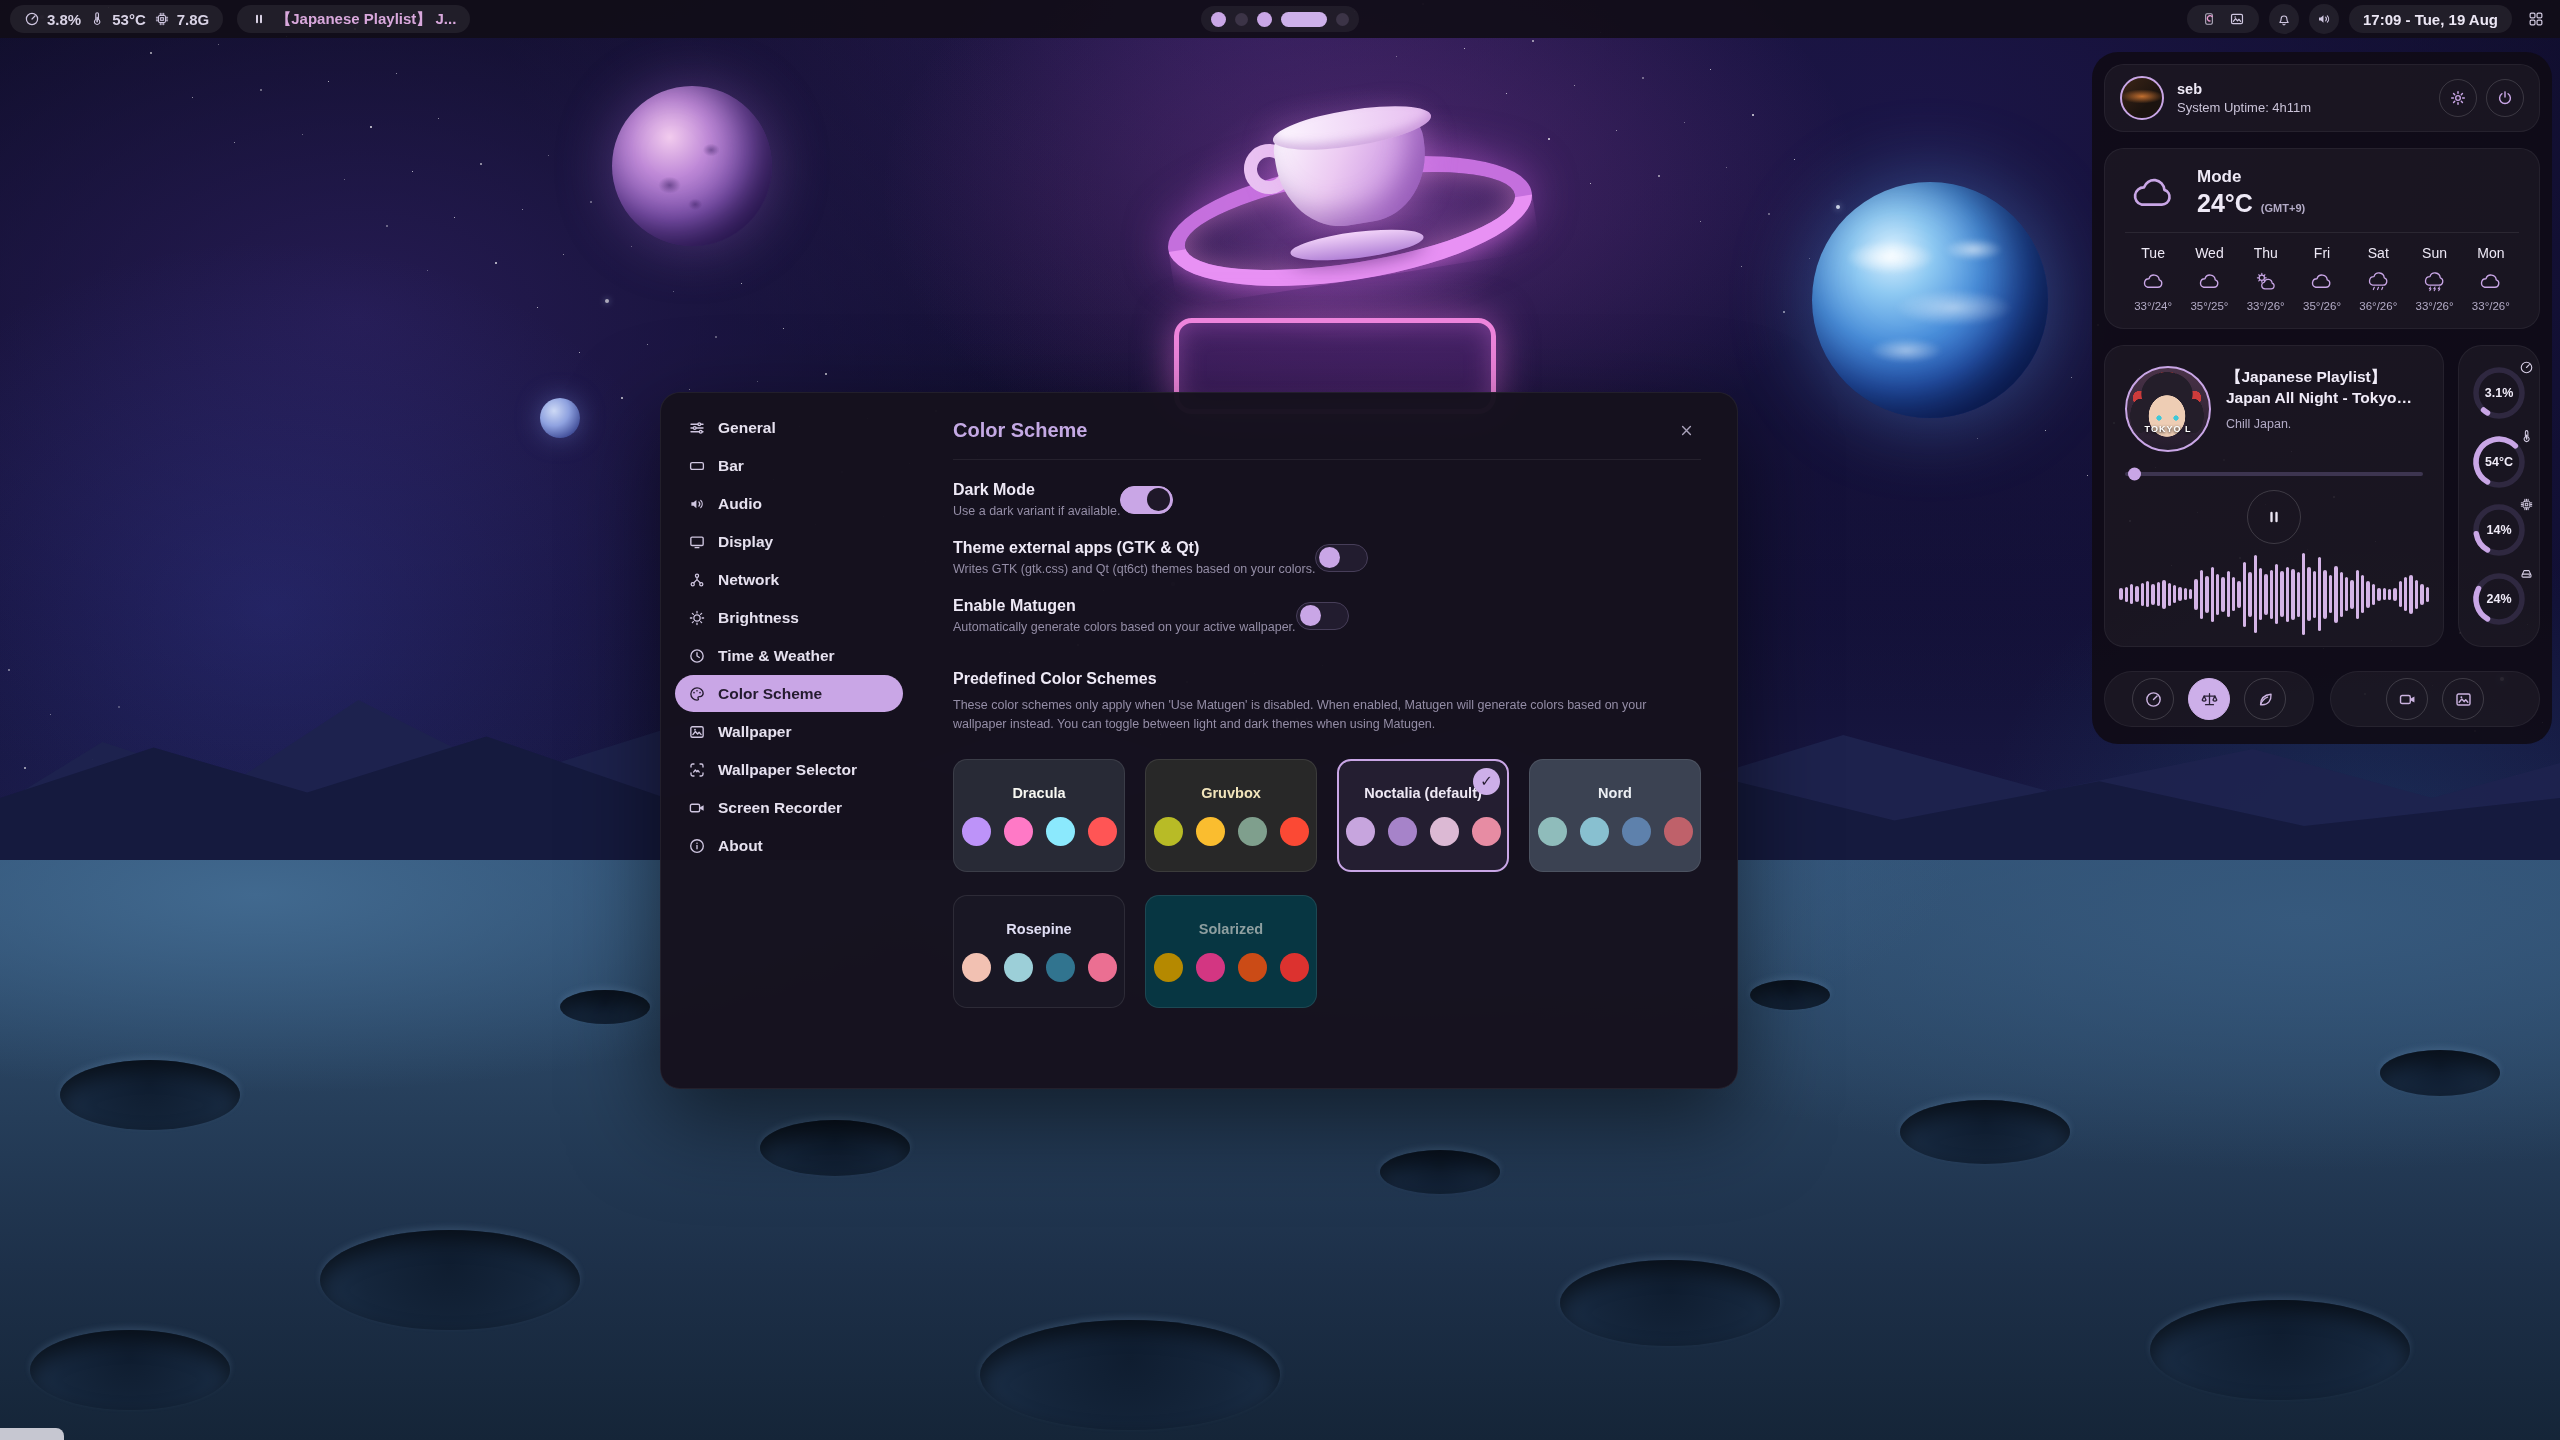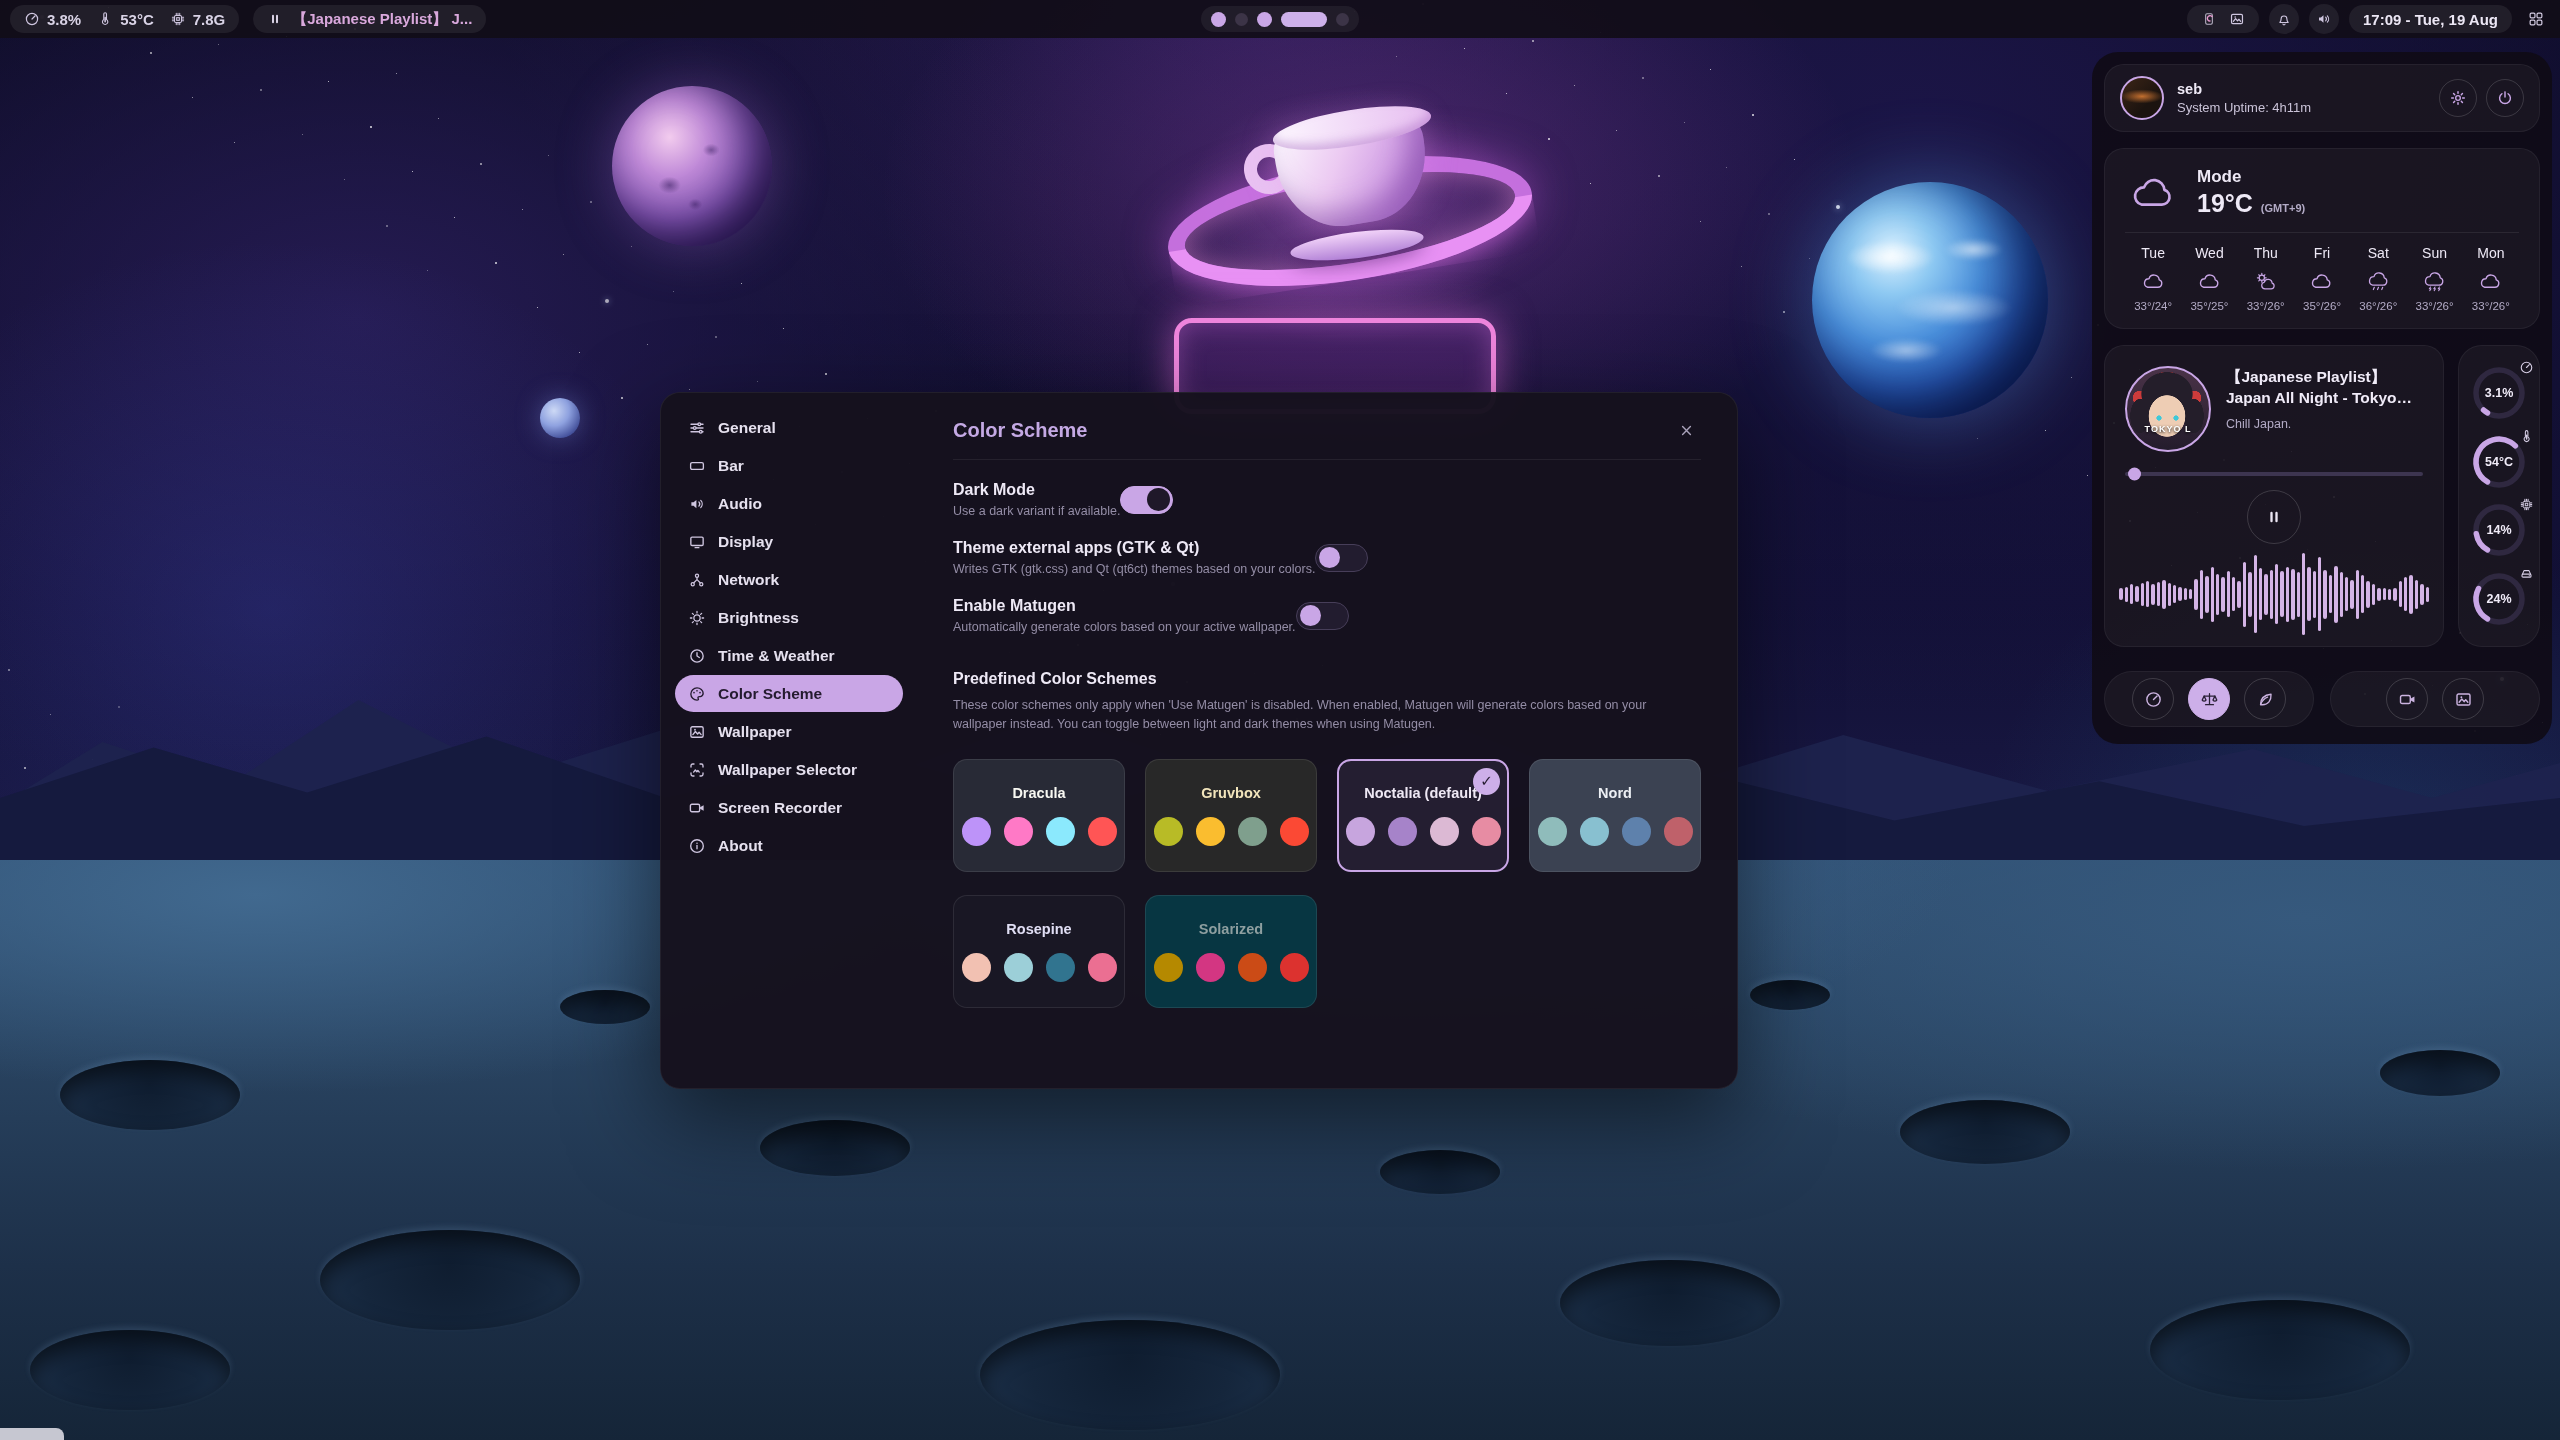--- a/index.html
+++ b/index.html
@@ -74,21 +74,21 @@
   .c5{left:1380px;top:1150px;width:120px;height:44px}.c6{left:1560px;top:1260px;width:220px;height:86px}
   .c7{left:1900px;top:1100px;width:170px;height:64px}.c8{left:2150px;top:1300px;width:260px;height:100px}
   .c9{left:2380px;top:1050px;width:120px;height:46px}.c10{left:560px;top:990px;width:90px;height:34px}
   .c11{left:1750px;top:980px;width:80px;height:30px}.c12{left:30px;top:1330px;width:200px;height:80px}
   .corner-strip{position:absolute;left:0;bottom:0;width:64px;height:12px;background:#c6c7d1;border-radius:0 8px 0 0;z-index:60}
 
   
   .topbar{position:absolute;left:0;top:0;right:0;height:38px;background:rgba(17,13,24,.93);
     display:flex;align-items:center;padding:0 10px;z-index:50}
   .pill{display:flex;align-items:center;height:28px;border-radius:14px;background:rgba(255,255,255,.07);padding:0 14px}
-  .stats-pill{gap:16px}
+  .stats-pill{gap:8px}
   .stat{display:flex;align-items:center;gap:7px;color:#d9d3e6;font-size:15px;font-weight:700}
   .icon{display:inline-flex}.icon svg{width:100%;height:100%;display:block}
   .i16{width:16px;height:16px;color:#cfc6e0}
   .media-pill{margin-left:14px;gap:9px;color:#d9a8dc;font-size:15px;font-weight:700;cursor:pointer}
   .media-pill .i16{color:#e6def2}
   .workspaces{position:absolute;left:50%;top:50%;transform:translate(-50%,-50%);height:26px;
     display:flex;align-items:center;gap:9px;background:rgba(255,255,255,.06);border-radius:13px;padding:0 10px}
   .ws{cursor:pointer}
   .ws.dot{width:13px;height:13px;border-radius:50%;background:#3c3447}
   .ws.dot.active{width:15px;height:15px;background:#c9a6e6}
@@ -753,21 +753,21 @@
     <div class="rcard weather-card">
       <div class="weather-top">
         <span class="icon big-cloud">
             <svg viewBox="0 0 48 40" fill="none" stroke="currentColor" stroke-width="2.6" stroke-linecap="round" stroke-linejoin="round">
               <path d="M13 31h19.5a7.2 7.2 0 0 0 2.4-14 10 10 0 0 0-19.5-2.3A8.3 8.3 0 0 0 13 31z"></path>
             </svg>
           </span>
         <div>
           <div class="weather-city">Mode</div>
           <div class="weather-temp-row">
-            <span class="weather-temp">19°C</span>
+            <span class="weather-temp">24°C</span>
             <span class="weather-tz">(GMT+9)</span>
           </div>
         </div>
       </div>
       <div class="weather-hr"></div>
       <div class="weather-days" id="weather-days">
           <div class="wday">
     <div class="wday-name">Tue</div>
     <span class="icon wday-icon">
               <svg viewBox="0 0 48 40" fill="none" stroke="currentColor" stroke-width="2.6" stroke-linecap="round" stroke-linejoin="round">

